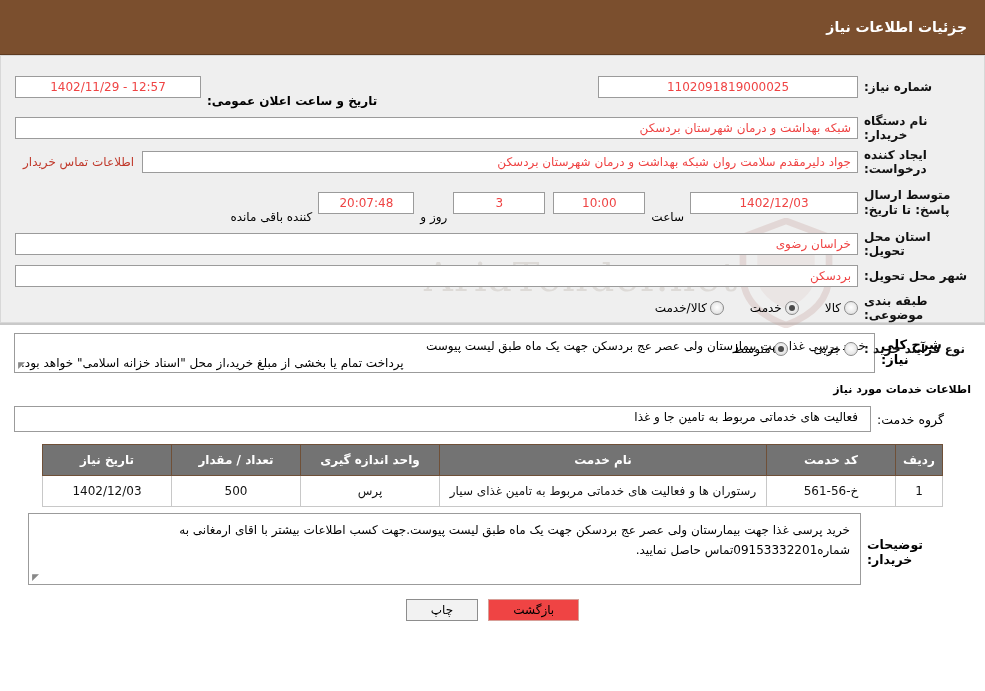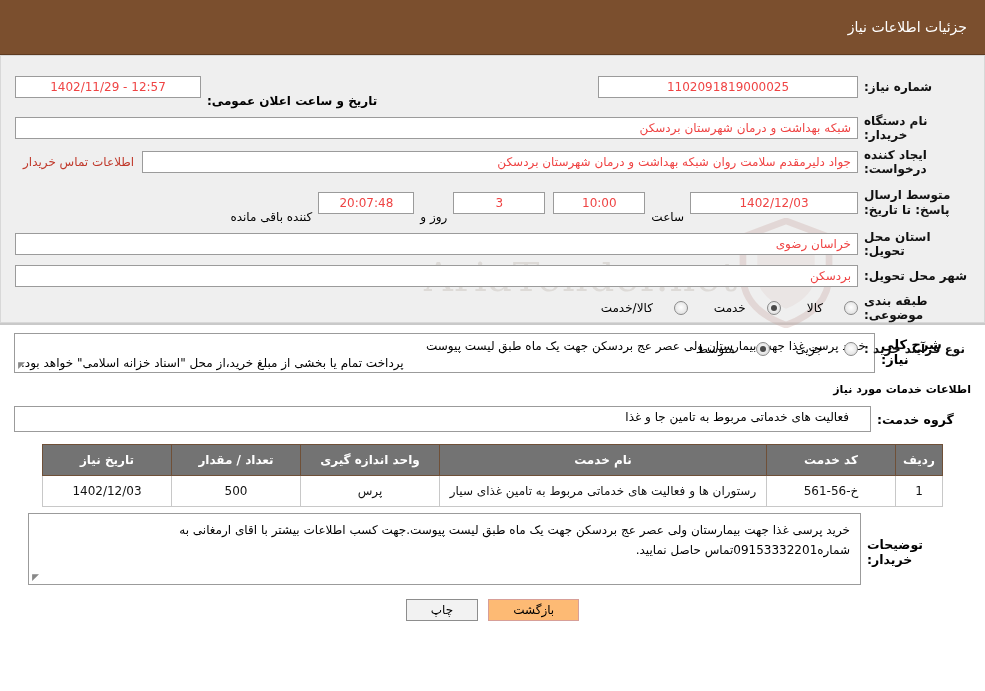--- a/index.html
+++ b/index.html
@@ -27,21 +27,21 @@
     border-bottom: 1px solid #5d3a20;
     display: flex;
     align-items: center;
     justify-content: flex-start;
     padding: 0 18px;
     box-sizing: border-box;
   }
   .header-title {
     color: #ffffff;
     font-size: 14px;
-    font-weight: normal;
+    font-weight: bold;
   }
   
   .panel {
     background: #efefef;
     border: 1px solid #d8d8d8;
     margin: 0;
     padding: 10px 14px 6px 14px;
     box-sizing: border-box;
     position: relative;
     height: 268px;
@@ -119,21 +119,21 @@
     color: #c0392b;
     font-size: 12px;
     text-decoration: none;
     white-space: nowrap;
     padding: 0 8px;
   }
   
   .radio-wrap {
     display: flex;
     align-items: center;
-    gap: 21px;
+    gap: 3px;
     margin-left: 26px;
     white-space: nowrap;
   }
   .radio {
     width: 12px; height: 12px;
     border-radius: 50%;
     border: 1px solid #8a8a8a;
     background: radial-gradient(circle at 50% 45%, #ffffff 0%, #e2e2e2 75%, #cfcfcf 100%);
     display: inline-block;
     flex: none;
@@ -202,35 +202,35 @@
     font-size: 11px;
     text-align: right;
     margin: 10px 0 10px 0;
   }
   .svc-row {
     display: flex;
     align-items: center;
     margin-bottom: 12px;
   }
   .svc-lbl {
-    font-weight: bold;
+    font-weight: normal;
     font-size: 12.5px;
     width: 100px;
     text-align: left;
     padding-left: 6px;
     box-sizing: border-box;
     flex: none;
   }
   .svc-field {
     border: 1px solid #9b9b9b;
     background: #fff;
     height: 26px;
     line-height: 21px;
     flex: 1;
-    padding: 0 21px;
+    padding: 0 12px;
     box-sizing: border-box;
     font-size: 12px;
     text-align: right;
   }
   
   .tbl-wrap {
     margin: 0 28px 0 28px;
   }
   table.grid {
     width: 100%;
@@ -297,21 +297,21 @@
     font-size: 12px;
     text-align: left;
     border: 1px solid #8d8d8d;
     background: #f2f2f2;
     cursor: pointer;
     padding: 0 24px;
     box-sizing: border-box;
     font-family: inherit;
   }
   .btn.back {
-    background: #fdba74;
+    background: #ef4444;
     border-color: #d79f98;
   }
 </style>
 </head>
 <body>
 
 <div class="page">
 
   <div class="header">
     <div class="header-title">جزئیات اطلاعات نیاز</div>

